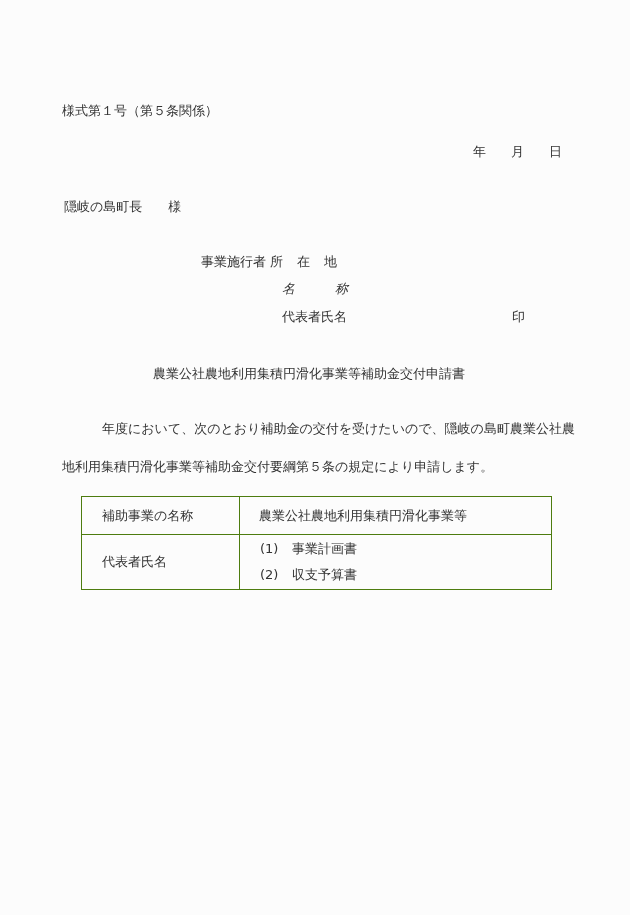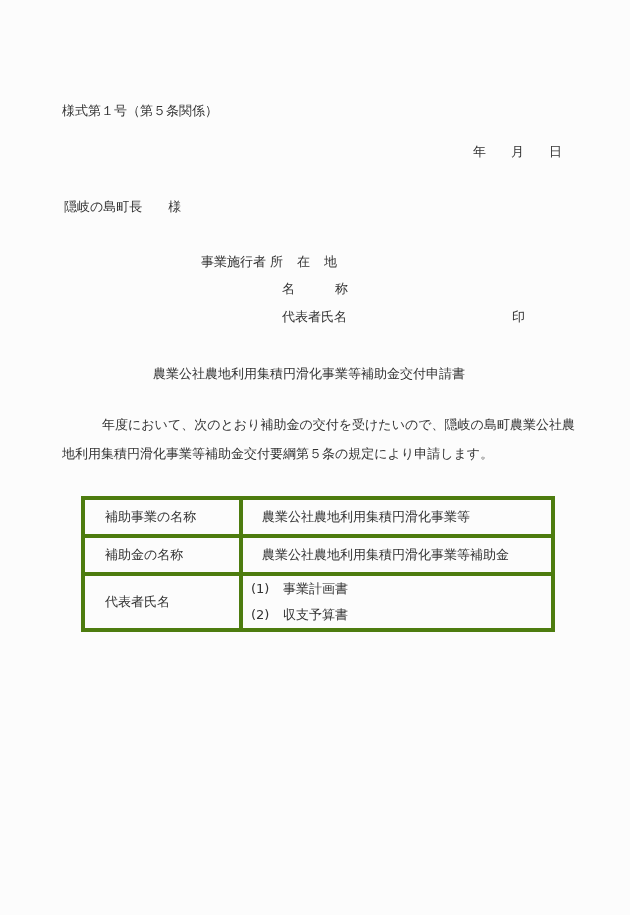--- a/index.html
+++ b/index.html
@@ -23,60 +23,60 @@
     #date-line { left: 473px; top: 144px; }
     #date-line span { display: inline-block; }
     .date-year { width: 38px; }
     .date-month { width: 38px; }
 
     #addressee { left: 64px; top: 199px; }
     #addressee .honorific { margin-left: 26px; }
 
     #applicant-role { left: 201px; top: 254px; }
     #field-address { left: 270px; top: 254px; letter-spacing: 0; }
-    #field-name { left: 282px; top: 281px; }
+    #field-name { left: 282px; top: 281px; font-style: italic; }
     #field-rep { left: 282px; top: 309px; }
     #seal-mark { left: 512px; top: 309px; }
 
     .spaced-3 span { display: inline-block; width: 27px; }
     .spaced-2 span { display: inline-block; }
     .spaced-2 span:first-child { width: 53px; }
 
     #doc-title { left: 153px; top: 366px; }
 
     #body-text {
       left: 62px;
       top: 410px;
       width: 520px;
       white-space: normal;
-      line-height: 29px;
+      line-height: 38px;
       text-indent: 40px;
     }
 
     #info-table {
       position: absolute;
       left: 81px;
       top: 496px;
       width: 470px;
       border-collapse: collapse;
       table-layout: fixed;
     }
     #info-table td {
-      border: 4px solid #4d7c0f;
+      border: 1px solid #4d7c0f;
       padding: 0;
       vertical-align: middle;
     }
     #info-table col.c1 { width: 158px; }
     #info-table col.c2 { width: 312px; }
     #info-table tr.r { height: 38px; }
     #info-table tr.r-tall { height: 55px; }
     .lbl { padding-left: 20px !important; }
     .val { padding-left: 19px !important; }
     .val-right { text-align: right; padding-right: 20px !important; }
-    .attach-line { display: block; line-height: 26px; padding-left: 8px; }
+    .attach-line { display: block; line-height: 26px; padding-left: 8px; margin-left: 12px; }
     .attach-line .num { display: inline-block; width: 32px; }
   </style>
 </head>
 <body>
 
 <div class="abs" id="form-number">様式第１号（第５条関係）</div>
 
 <div class="abs" id="date-line">
   <span class="date-year">年</span><span class="date-month">月</span><span class="date-day">日</span>
 </div>
@@ -105,24 +105,20 @@
 <table id="info-table">
   <colgroup>
       <col class="c1">
       <col class="c2">
     </colgroup>
   <tbody>
       <tr class="r">
     <td class="lbl">補助事業の名称</td>
     <td class="val">農業公社農地利用集積円滑化事業等</td>
   </tr>
-  <tr class="r">
-    <td class="lbl">補助金の名称</td>
-    <td class="val">農業公社農地利用集積円滑化事業等補助金</td>
-  </tr>
   <tr class="r-tall">
     <td class="lbl">代表者氏名</td>
     <td>
       <span class="attach-line"><span class="num">(1)</span><span>事業計画書</span></span>
       <span class="attach-line"><span class="num">(2)</span><span>収支予算書</span></span>
     </td>
   </tr>
 </tbody>
   </table>
 

